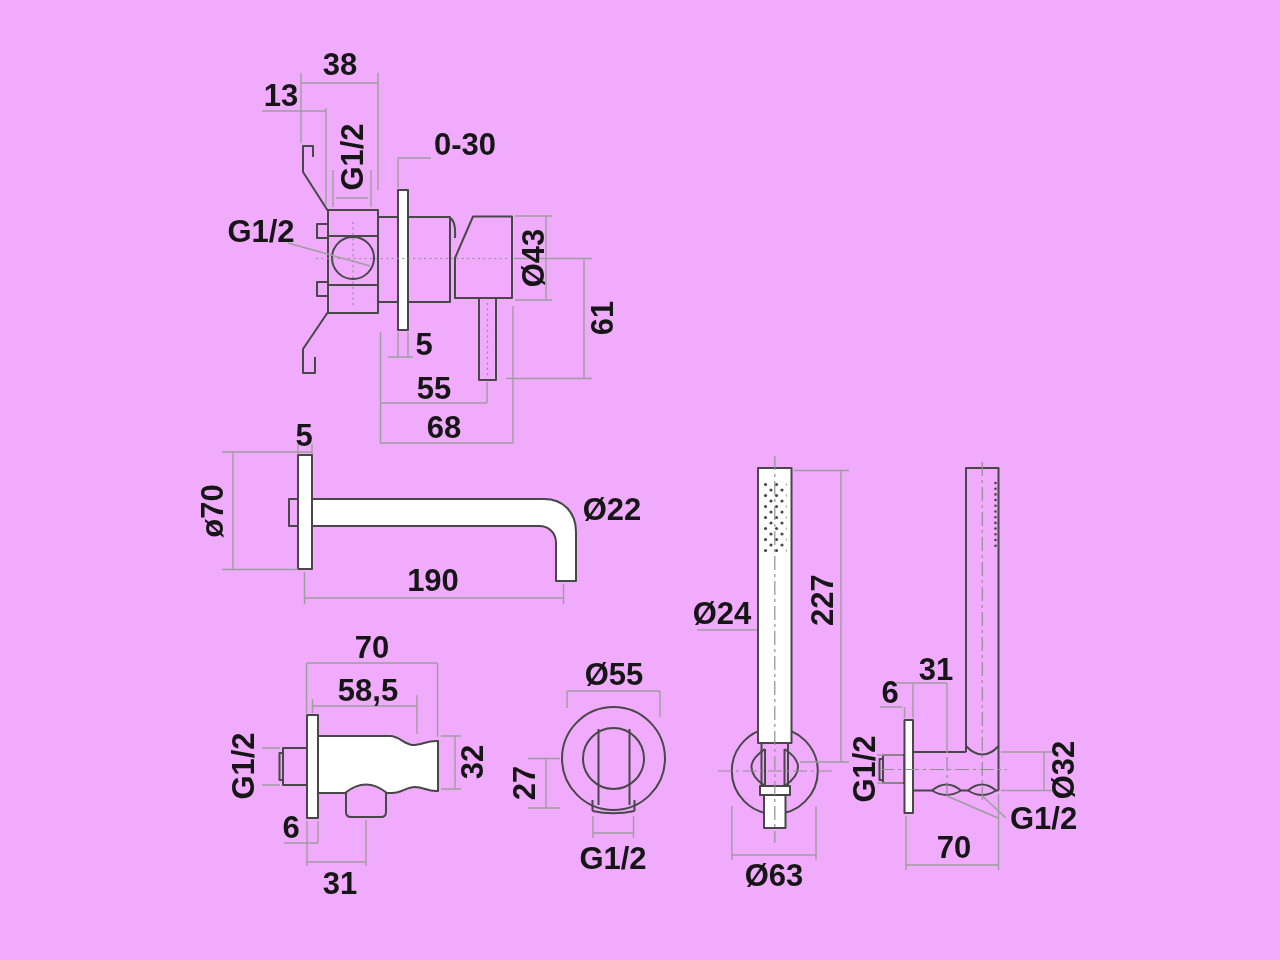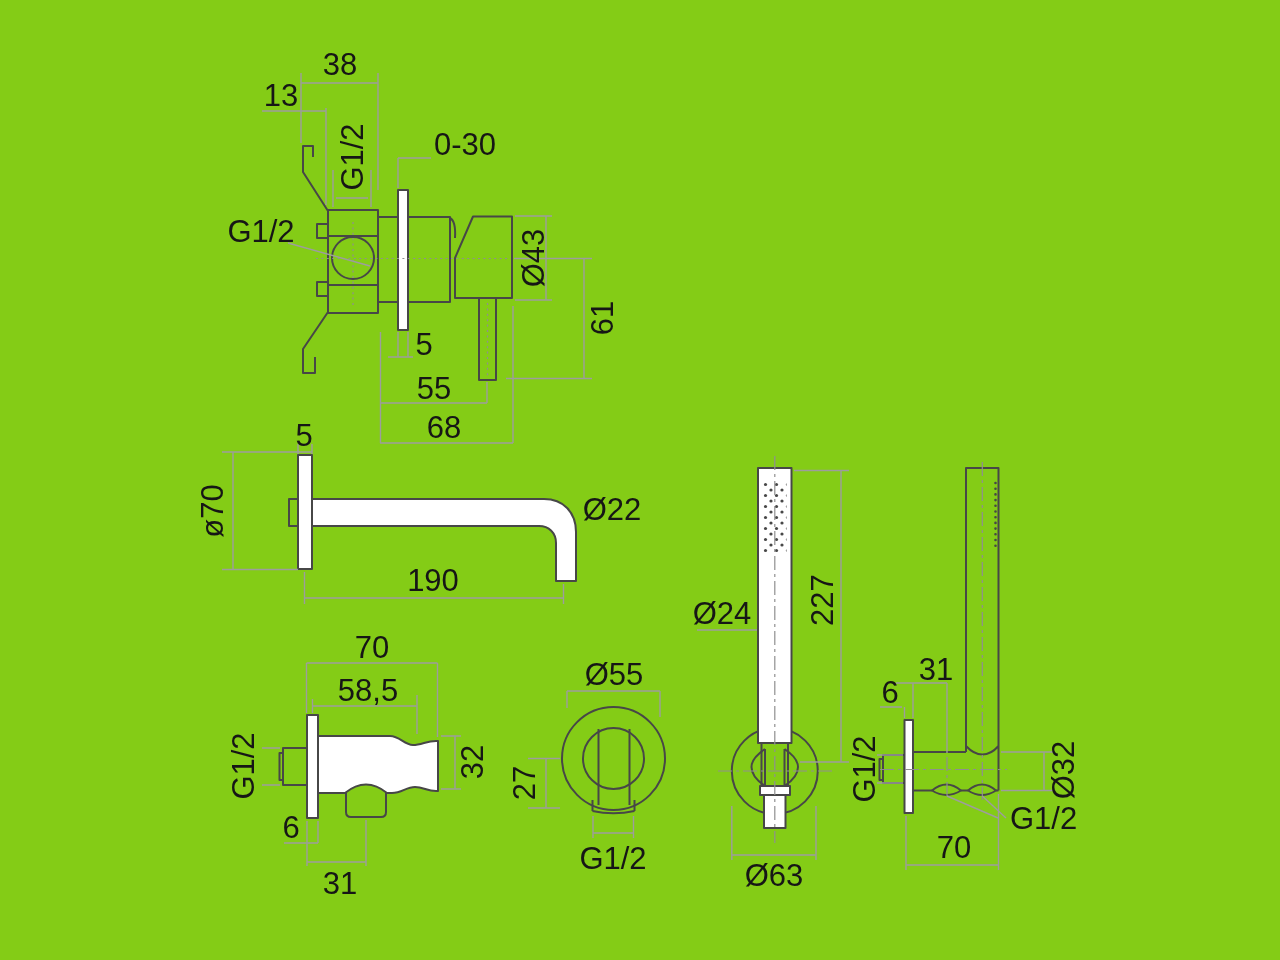--- a/index.html
+++ b/index.html
@@ -1,16 +1,16 @@
 <!DOCTYPE html>
 <html><head>
 <meta charset="utf-8">
 <style>
   html,body{margin:0;padding:0;background:#ffffff;}
-  .page{width:1280px;height:960px;position:relative;background:#84cc16;overflow:hidden;}
+  .page{width:1280px;height:960px;position:relative;background:#f0abfc;overflow:hidden;font-weight:bold;}
   svg{display:block;}
   text{font-family:"Liberation Sans", sans-serif;font-size:31px;fill:#161616;}
   .obj{stroke:#474747;stroke-width:2;fill:none;stroke-linejoin:round;stroke-linecap:butt;}
   .objw{stroke:#474747;stroke-width:2;fill:#ffffff;stroke-linejoin:round;}
   .dim{stroke:#9d9d9d;stroke-width:1.4;fill:none;}
   .cl{stroke:#8f8f8f;stroke-width:1.2;fill:none;stroke-dasharray:2 3.4;}
   .cdash{stroke:#8f8f8f;stroke-width:1.2;fill:none;stroke-dasharray:14 4 3 4;}
   .dots{stroke:#474747;stroke-width:2.6;fill:none;stroke-dasharray:0 5.7;stroke-linecap:round;}
 </style>
 </head>

